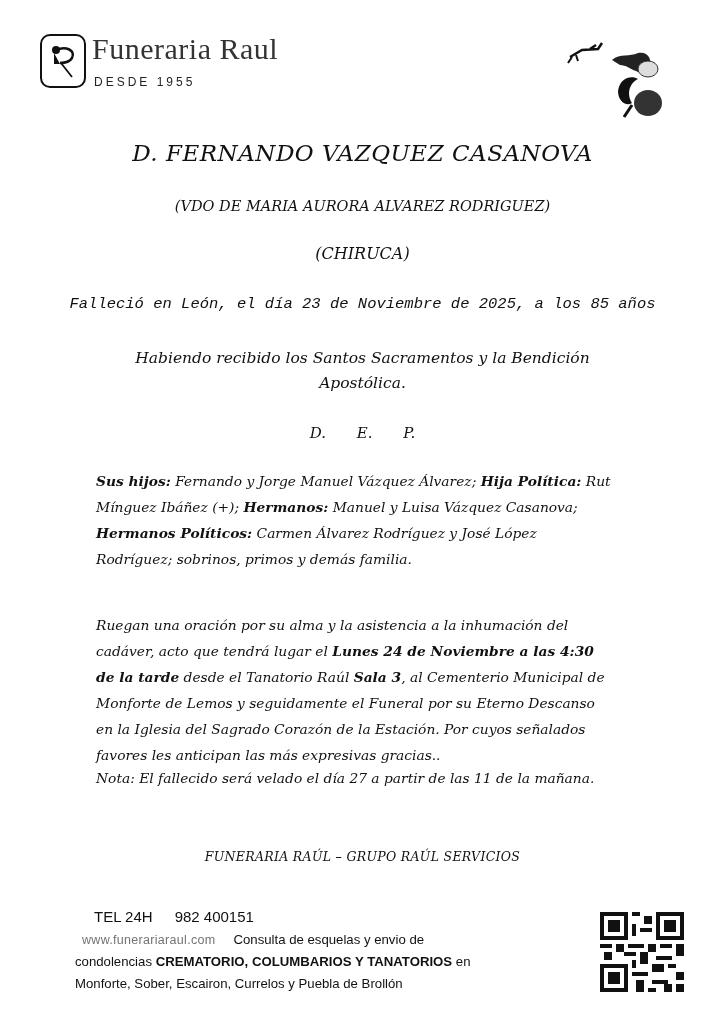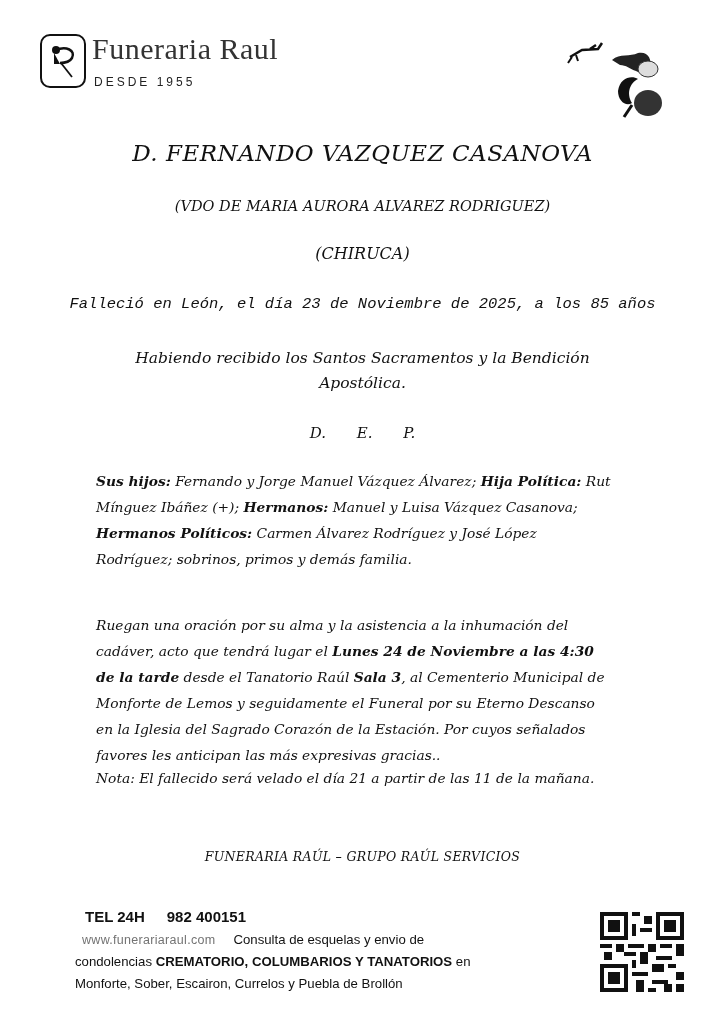--- a/index.html
+++ b/index.html
@@ -25,21 +25,21 @@
 
     .para { position: absolute; left: 96px; width: 520px; font-size: 13.8px; line-height: 26px; }
     .family { top: 468px; }
     .ceremony { top: 595px; margin-top: 17px; }
     .nota { top: 765px; }
     .para b { font-weight: bold; }
 
     .footer-brand { top: 849px; font-size: 12.5px; letter-spacing: 0.3px; }
 
     .contact { position: absolute; left: 75px; top: 908px; width: 520px; }
-    .tel { font-size: 15px; font-weight: bold; margin-left: 10px; }
+    .tel { font-size: 15px; font-weight: normal; margin-left: 19px; }
     .tel span + span { margin-left: 22px; }
     .c-line { font-size: 13.2px; line-height: 22px; }
     .web { font-size: 12.5px; color: #737373; margin-left: 7px; margin-right: 18px; letter-spacing: 0.3px; }
 
     .qr { position: absolute; left: 600px; top: 912px; }
   </style>
 </head>
 <body>
 
 <div class="logo-box">
@@ -70,21 +70,21 @@
 <div class="center serif sacr">
   <span>Habiendo recibido los Santos Sacramentos y la Bendición</span>
   <span>Apostólica.</span>
 </div>
 <div class="center serif dep">D. E. P.</div>
 
 <div class="para serif family"><b>Sus hijos:</b><span> Fernando y Jorge Manuel Vázquez Álvarez; </span><b>Hija Política:</b><span> Rut Mínguez Ibáñez (+); </span><b>Hermanos:</b><span> Manuel y Luisa Vázquez Casanova; </span><b>Hermanos Políticos:</b><span> Carmen Álvarez Rodríguez y José López Rodríguez; sobrinos, primos y demás familia.</span></div>
 
 <div class="para serif ceremony"><span>Ruegan una oración por su alma y la asistencia a la inhumación del cadáver, acto que tendrá lugar el </span><b>Lunes 24 de Noviembre a las 4:30 de la tarde</b><span> desde el Tanatorio Raúl </span><b>Sala 3</b><span>, al Cementerio Municipal de Monforte de Lemos y seguidamente el Funeral por su Eterno Descanso en la Iglesia del Sagrado Corazón de la Estación. Por cuyos señalados favores les anticipan las más expresivas gracias..</span></div>
 
-<div class="para serif nota">Nota: El fallecido será velado el día 21 a partir de las 11 de la mañana.</div>
+<div class="para serif nota">Nota: El fallecido será velado el día 27 a partir de las 11 de la mañana.</div>
 
 <div class="center serif footer-brand">FUNERARIA RAÚL – GRUPO RAÚL SERVICIOS</div>
 
 <div class="contact sans">
   <div class="tel">
     <span>TEL 24H</span><span>982 400151</span>
   </div>
   <div class="c-line" style="margin-top:4px;">
     <span class="web">www.funerariaraul.com</span><span>Consulta de esquelas y envio de</span>
   </div>

